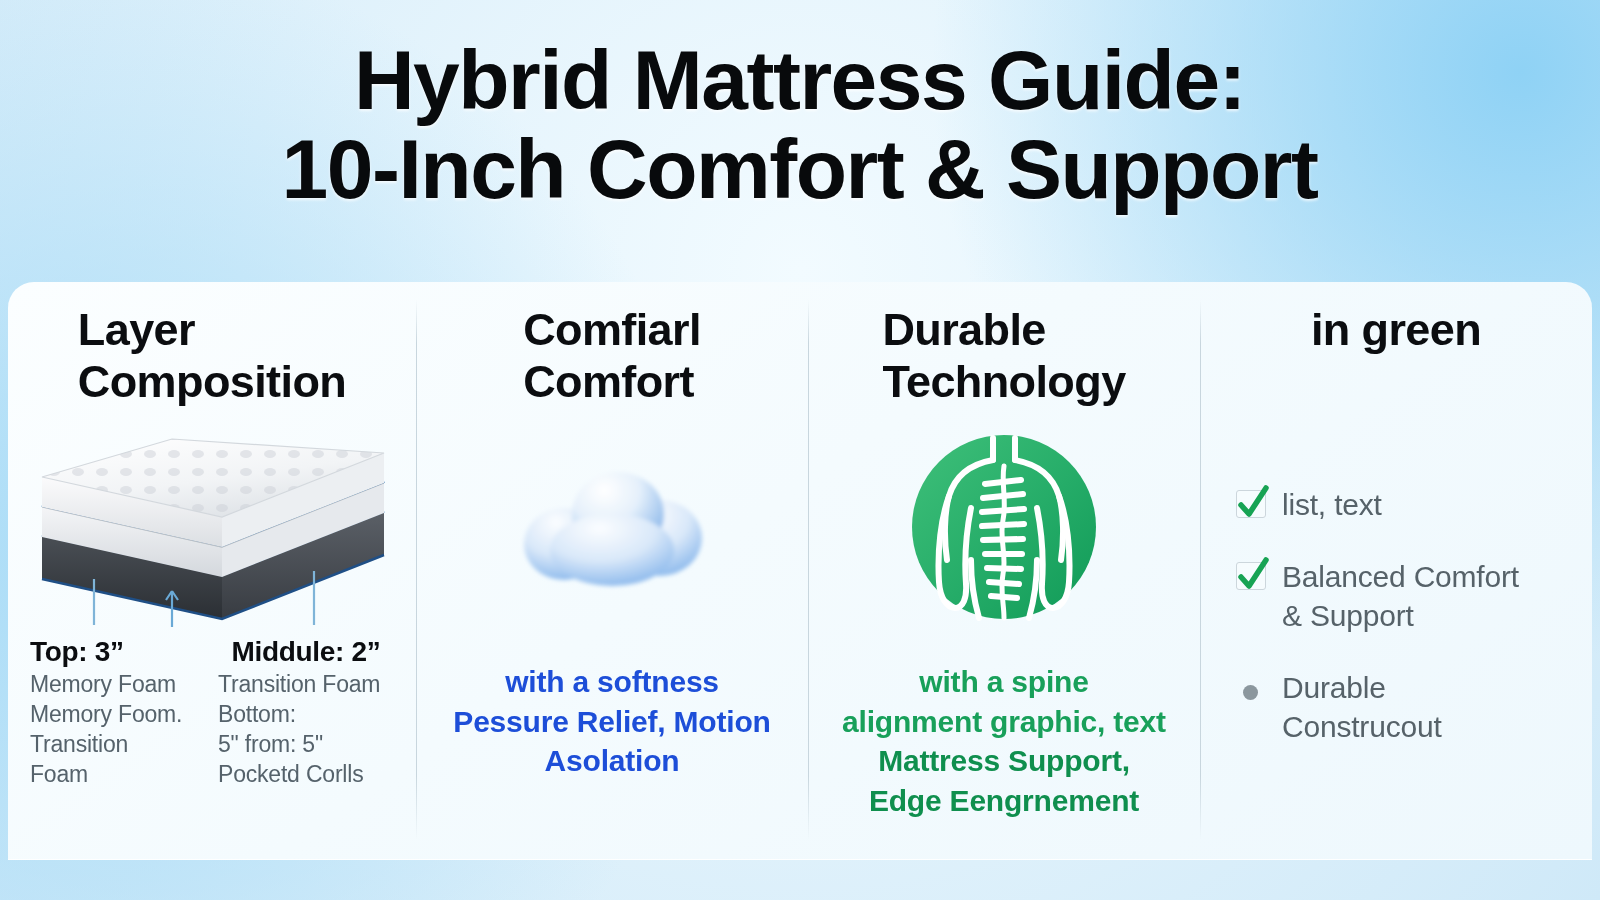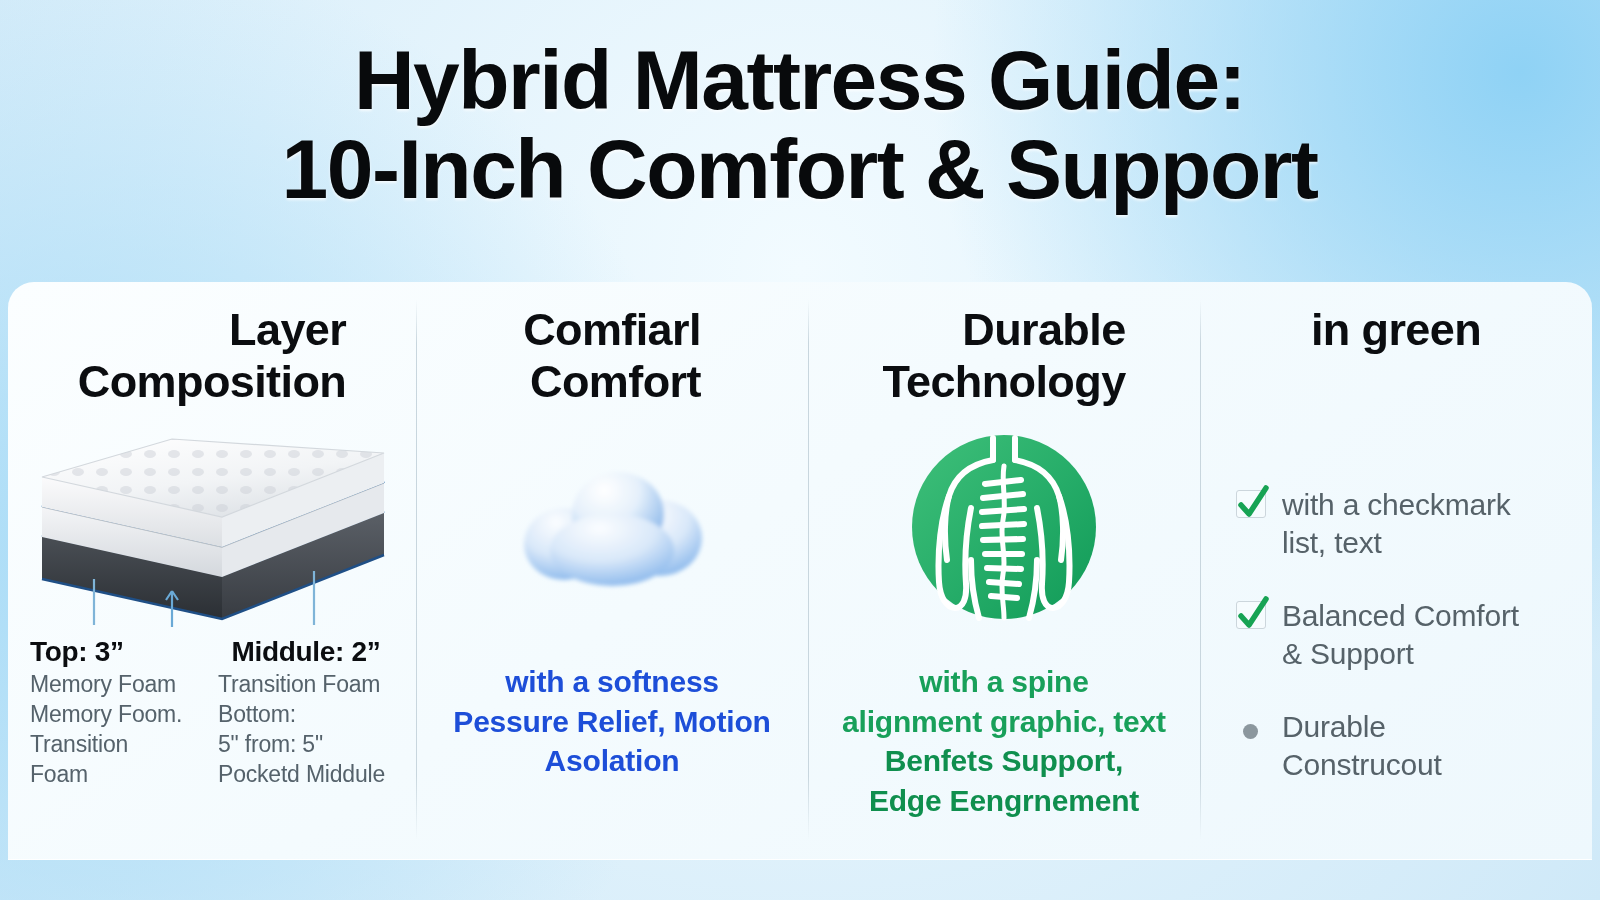--- a/index.html
+++ b/index.html
@@ -51,21 +51,21 @@
     content:""; position:absolute; left:0; top:18px;
     width:1px; height:540px;
     background:linear-gradient(to bottom, rgba(190,205,214,0) 0%, #c8d6de 8%, #c8d6de 88%, rgba(190,205,214,0) 100%);
   }
   .col-title {
     font-weight:bold;
     font-size:45px;
     line-height:1.15;
     letter-spacing:-0.6px;
     color:#0b0d10;
-    text-align:right;
+    text-align:left;
     min-height:118px;
   }
 
   
   .art-box { position:relative; width:100%; height:214px; display:flex; align-items:center; justify-content:center;}
   .mattress { position:relative; width:380px; height:200px; }
   .mattress svg { display:block; }
 
   .layer-cols {
     display:flex; width:100%; gap:12px;
@@ -193,21 +193,21 @@
         <div class="layer-line">Memory Foam</div>
         <div class="layer-line">Memory Foom.</div>
         <div class="layer-line">Transition</div>
         <div class="layer-line">Foam</div>
       </div>
       <div class="layer-col right">
         <div class="layer-head">Middule: 2”</div>
         <div class="layer-line">Transition Foam</div>
         <div class="layer-line">Bottom:</div>
         <div class="layer-line">5" from: 5"</div>
-        <div class="layer-line">Pocketd Middule</div>
+        <div class="layer-line">Pocketd Corlls</div>
       </div>
     </div>
   </div>
 
   <div class="col">
     <div class="col-title">
       <div>Comfiarl</div>
       <div>Comfort</div>
     </div>
 
@@ -293,42 +293,41 @@
             <line x1="80" y1="150" x2="110" y2="152"></line>
             <line x1="82" y1="164" x2="108" y2="166"></line>
           </g>
         </svg>
       </div>
     </div>
 
     <div class="green-text">
       <div>with a spine</div>
       <div>alignment graphic, text</div>
-      <div class="dk">Benfets Support,</div>
+      <div class="dk">Mattress Support,</div>
       <div class="dk">Edge Eengrnement</div>
     </div>
   </div>
 
   <div class="col">
     <div class="col-title">
       <div>in green</div>
     </div>
 
     <div class="benefits">
 
       <div class="bitem">
         <div class="bmark">
           <div class="check-box">
             <svg width="36" height="40" viewBox="0 0 36 40">
               <path d="M6,22 L14,31 L31,5" fill="none" stroke="#17a354" stroke-width="5.5" stroke-linecap="round" stroke-linejoin="round"></path>
             </svg>
           </div>
         </div>
         <div class="btext">
-          <div>with a checkmark</div>
           <div>list, text</div>
         </div>
       </div>
 
       <div class="bitem">
         <div class="bmark">
           <div class="check-box">
             <svg width="36" height="40" viewBox="0 0 36 40">
               <path d="M6,22 L14,31 L31,5" fill="none" stroke="#17a354" stroke-width="5.5" stroke-linecap="round" stroke-linejoin="round"></path>
             </svg>

